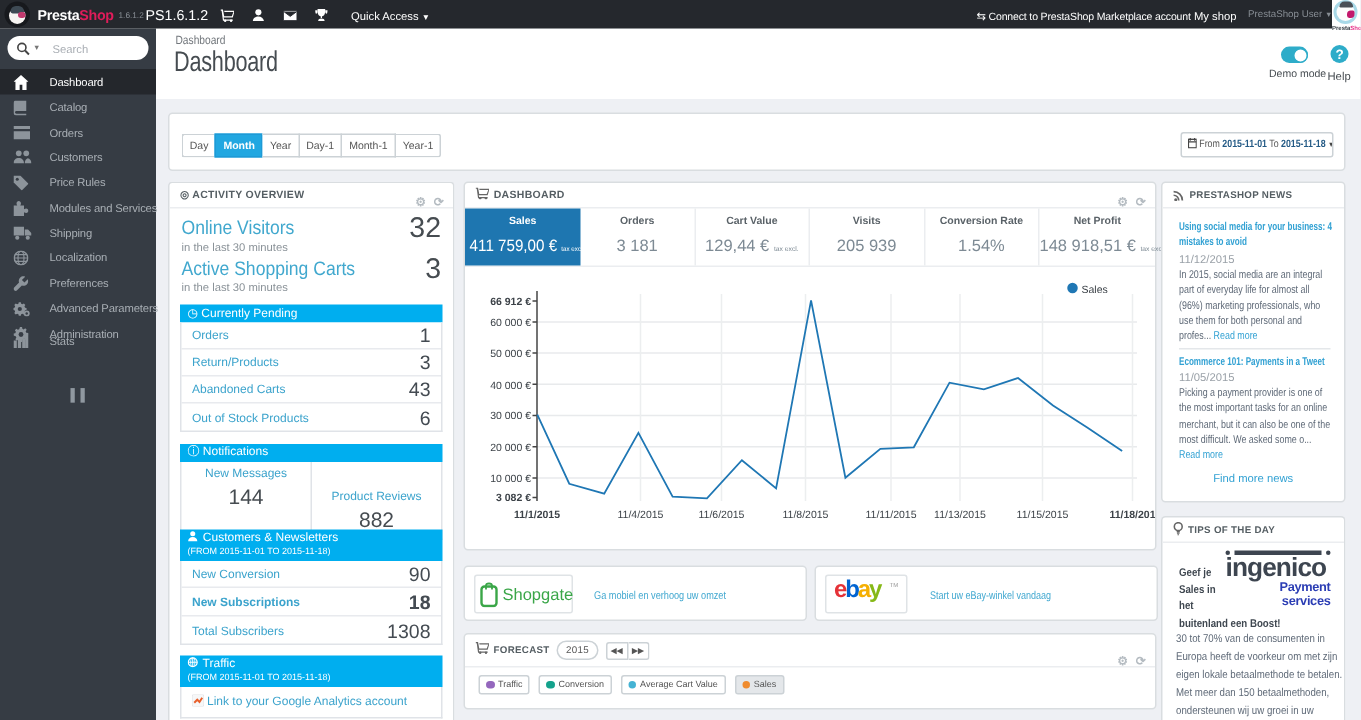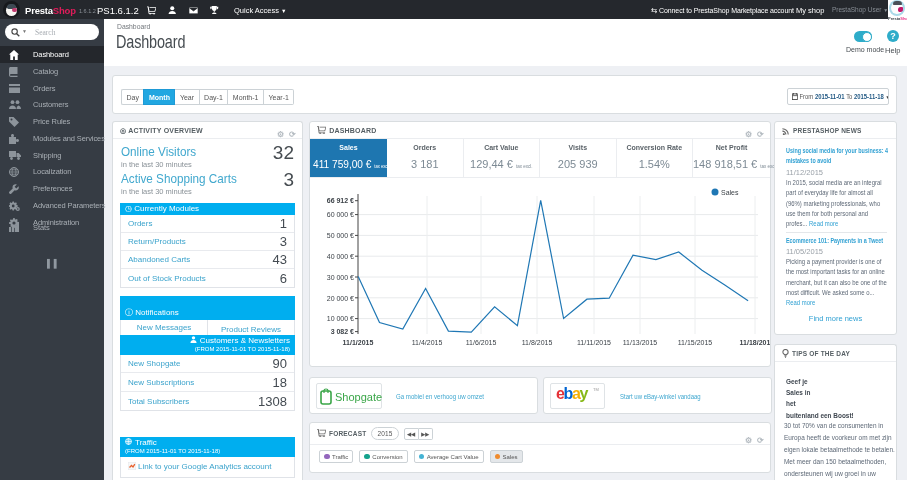--- a/index.html
+++ b/index.html
@@ -72,21 +72,21 @@
     <div class="abs" style="left:832px;top:6px;font-size:6.5px;color:#878d94;white-space:nowrap;">PrestaShop User <span style="font-size:5px;">▼</span></div>
   </div>
   <div id="avatarbox">
     <div class="abs" style="left:1px;top:0px;width:16px;height:16px;border-radius:50%;background:#a9d9e8;"></div>
     <div class="abs" style="left:3px;top:2px;width:12px;height:12px;border-radius:50%;background:#fdfdfd;"></div>
     <div class="abs" style="left:4.5px;top:0.5px;width:9px;height:4px;border-radius:4px 4px 1px 1px;background:#4a5058;"></div>
     <div class="abs" style="left:10px;top:6.5px;width:5px;height:5.5px;border-radius:50% 20% 50% 30%;background:#c2186c;"></div>
     <div class="abs" style="left:0px;top:16px;font-size:4px;font-weight:bold;white-space:nowrap;"><span style="color:#3a4148;">Presta</span><span style="color:#e8388c;">Shop</span></div>
   </div>
   <div id="sidebar">
-    <div class="abs" style="left:5px;top:5px;width:94px;height:16px;background:#fff;border-radius:9px;font-family:Liberation Serif, serif;">
+    <div class="abs" style="left:5px;top:5px;width:94px;height:16px;background:#fff;border-radius:9px;">
       <svg class="abs" style="left:6px;top:3.5px;" width="9" height="9" viewBox="0 0 9 9">
           <circle cx="3.6" cy="3.6" r="2.7" fill="none" stroke="#444" stroke-width="1.1"></circle>
           <line x1="5.7" y1="5.7" x2="8.3" y2="8.3" stroke="#444" stroke-width="1.3"></line>
         </svg>
       <span class="abs" style="left:17px;top:5px;font-size:5px;color:#777;">▼</span>
       <span class="abs" style="left:30px;top:4px;font-size:7.5px;color:#a8adb3;">Search</span>
     </div>
     <div class="menuitem active" style="top:27px;">
         <span class="mi"><svg width="10" height="10" viewBox="0 0 10 10" fill="#fff">
             <path d="M5 0L0 4.5h1.3V10h2.8V6.5h1.8V10h2.8V4.5H10z"></path>
@@ -211,64 +211,64 @@
     <div class="phead">◎ ACTIVITY OVERVIEW
       <span class="gearset">⚙ &nbsp;⟳</span>
     </div>
     <div class="abs" style="left:8px;top:22px;color:#41a8ce;font-size:13px;transform:scaleX(0.9);transform-origin:0 0;">Online Visitors</div>
     <div class="abs" style="right:8px;top:20px;color:#464c51;font-size:19px;">32</div>
     <div class="abs" style="left:8px;top:38px;color:#8a9298;font-size:7.5px;">in the last 30 minutes</div>
     <div class="abs" style="left:8px;top:49px;color:#41a8ce;font-size:13px;transform:scaleX(0.9);transform-origin:0 0;">Active Shopping Carts</div>
     <div class="abs" style="right:8px;top:47px;color:#464c51;font-size:19px;">3</div>
     <div class="abs" style="left:8px;top:65px;color:#8a9298;font-size:7.5px;">in the last 30 minutes</div>
     <div class="abs" style="left:7px;top:81px;width:175px;">
-      <div class="bluehead" style="height:12px;padding:1px 5px;font-size:8px;line-height:10px;">◷ Currently Modules</div>
+      <div class="bluehead" style="height:12px;padding:1px 5px;font-size:8px;line-height:10px;">◷ Currently Pending</div>
       <div style="border:1px solid #e0e3e8;border-top:0;background:#fff;">
         <div class="rowline" style="height:18px;">
             <span class="lbl-blue">Orders</span>
             <span class="val">1</span>
           </div>
         <div class="rowline" style="height:18px;">
             <span class="lbl-blue">Return/Products</span>
             <span class="val">3</span>
           </div>
         <div class="rowline" style="height:18px;">
             <span class="lbl-blue">Abandoned Carts</span>
             <span class="val">43</span>
           </div>
         <div class="rowline" style="height:18px;border-bottom:0;">
             <span class="lbl-blue">Out of Stock Products</span>
             <span class="val">6</span>
           </div>
       </div>
     </div>
     <div class="abs" style="left:7px;top:174px;width:175px;">
-      <div class="bluehead" style="height:12px;padding:12px 5px;font-size:8px;line-height:10px;">ⓘ Notifications</div>
+      <div class="bluehead" style="height:12px;padding:0 5px;font-size:8px;line-height:10px;">ⓘ Notifications</div>
       <div style="border:1px solid #e0e3e8;border-top:0;display:flex;background:#fff;">
         <div style="flex:1;border-right:1px solid #e0e3e8;text-align:center;padding:3px 0 5px 0;">
           <div class="lbl-blue">New Messages</div>
           <div style="color:#464c51;font-size:14px;margin-top:3px;">144</div>
         </div>
-        <div style="flex:1;text-align:center;padding:5px 0 5px 0;">
+        <div style="flex:1;text-align:center;padding:18px 0 5px 0;">
           <div class="lbl-blue">Product Reviews</div>
           <div style="color:#464c51;font-size:14px;margin-top:3px;">882</div>
         </div>
       </div>
     </div>
-    <div class="abs" style="left:7px;top:213px;width:175px;text-align:right;">
+    <div class="abs" style="left:7px;top:231px;width:175px;">
       <div class="bluehead" style="padding:1px 5px 2px 5px;font-size:8px;line-height:8.2px;"><svg width="7" height="7" viewBox="0 0 10 10" style="vertical-align:-0.5px;margin-right:1px;" fill="#fff">
             <circle cx="5" cy="2.6" r="2.4"></circle>
             <path d="M0.6 10c0-2.7 2-4.2 4.4-4.2S9.4 7.3 9.4 10z"></path>
           </svg> Customers &amp; Newsletters<br><span style="font-size:6px;font-weight:normal;">(FROM 2015-11-01 TO 2015-11-18)</span></div>
       <div style="border:1px solid #e0e3e8;border-top:0;background:#fff;">
         <div class="rowline" style="height:18.5px;">
-            <span class="lbl-blue">New Shopgate</span>
+            <span class="lbl-blue">New Conversion</span>
             <span class="val">90</span>
           </div>
-        <div class="rowline" style="height:18.5px;">
+        <div class="rowline" style="height:18.5px;font-weight:bold;">
             <span class="lbl-blue">New Subscriptions</span>
             <span class="val">18</span>
           </div>
         <div class="rowline" style="height:18.5px;border-bottom:0;">
             <span class="lbl-blue">Total Subscribers</span>
             <span class="val">1308</span>
           </div>
       </div>
     </div>
     <div class="abs" style="left:7px;top:315px;width:175px;">
@@ -432,17 +432,26 @@
     <div class="nt abs" style="left:11px;top:114px;">Ecommerce 101: Payments in a Tweet</div>
     <div class="abs" style="left:11px;top:125px;color:#9aa1a8;font-size:7.5px;">11/05/2015</div>
     <div class="nb abs" style="left:11px;top:135px;">Picking a payment provider is one of<br>the most important tasks for an online<br>merchant, but it can also be one of the<br>most difficult. We asked some o...<br><span style="color:#31a1d3;">Read more</span></div>
     <div class="abs" style="left:0;top:192px;width:121px;text-align:center;color:#31a1d3;font-size:7.5px;">Find more news</div>
   </div>
   <div class="panel" style="left:774px;top:344px;width:123px;height:140px;border-bottom:0;">
     <div class="phead" style="font-size:6.5px;"><svg width="7" height="9" viewBox="0 0 8 10" style="vertical-align:-1.5px;margin-right:1px;">
           <circle cx="4" cy="3.4" r="3" fill="none" stroke="#666" stroke-width="1.2"></circle>
           <path d="M2.8 7.2h2.4M3 8.4h2M3.4 9.6h1.2" stroke="#666" stroke-width="0.9"></path>
         </svg> TIPS OF THE DAY</div>
+    <div class="abs" style="left:42px;top:22px;width:70px;">
+      <div style="display:flex;align-items:center;margin-bottom:0px;">
+          <span style="width:3px;height:3px;background:#3d4550;border-radius:50%;"></span>
+          <span style="flex:1;height:2.5px;background:#3d4550;margin:0 3px;"></span>
+          <span style="width:3px;height:3px;background:#3d4550;border-radius:50%;"></span>
+        </div>
+      <div style="font-size:17.5px;font-weight:bold;color:#3d4550;letter-spacing:-0.6px;line-height:16px;">ingenico</div>
+      <div style="text-align:right;font-size:8.5px;font-weight:bold;color:#2b3db4;line-height:8.5px;margin-top:1px;letter-spacing:-0.2px;">Payment<br>services</div>
+    </div>
     <div class="tb abs" style="left:11px;top:31px;font-weight:bold;color:#3f4750;line-height:11px;">Geef je<br>Sales in<br>het</div>
     <div class="tb abs" style="left:11px;top:66px;font-weight:bold;color:#3f4750;">buitenland een Boost!</div>
     <div class="tb abs" style="left:9px;top:75px;line-height:12px;">30 tot 70% van de consumenten in<br>Europa heeft de voorkeur om met zijn<br>eigen lokale betaalmethode te betalen.<br>Met meer dan 150 betaalmethoden,<br>ondersteunen wij uw groei in uw<br>eigenland en daar buiten. En zelfs<br>beter: u kun de belangrijke<br>betaalmethoden activeren met een</div>
   </div>
 </div>
 
 </body></html>

